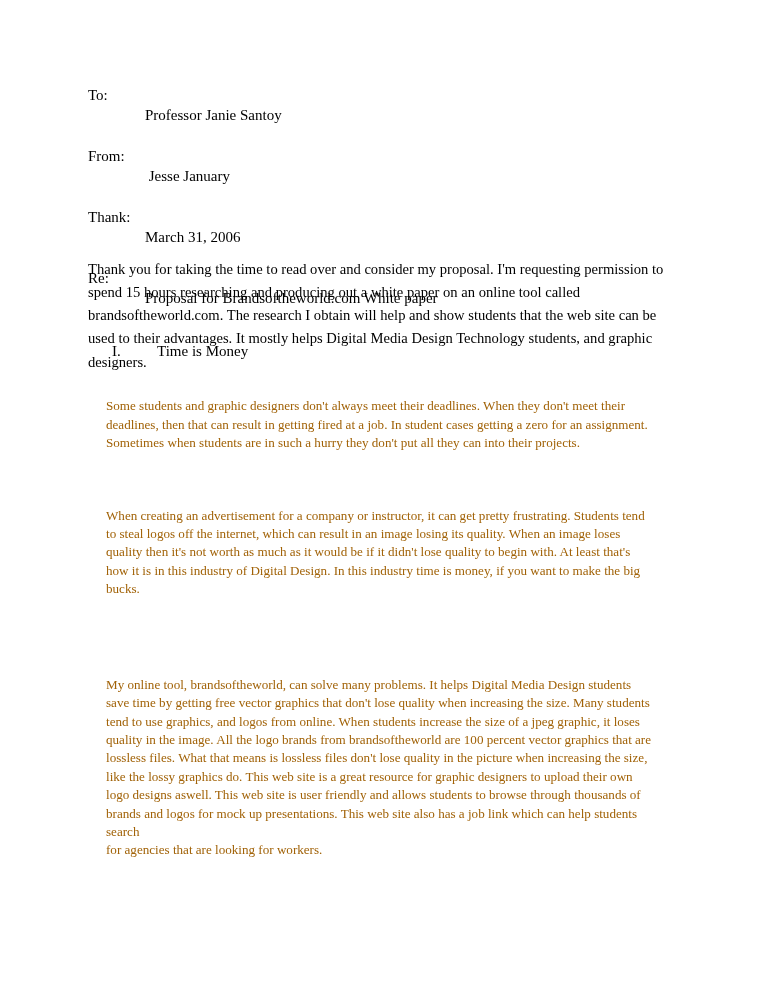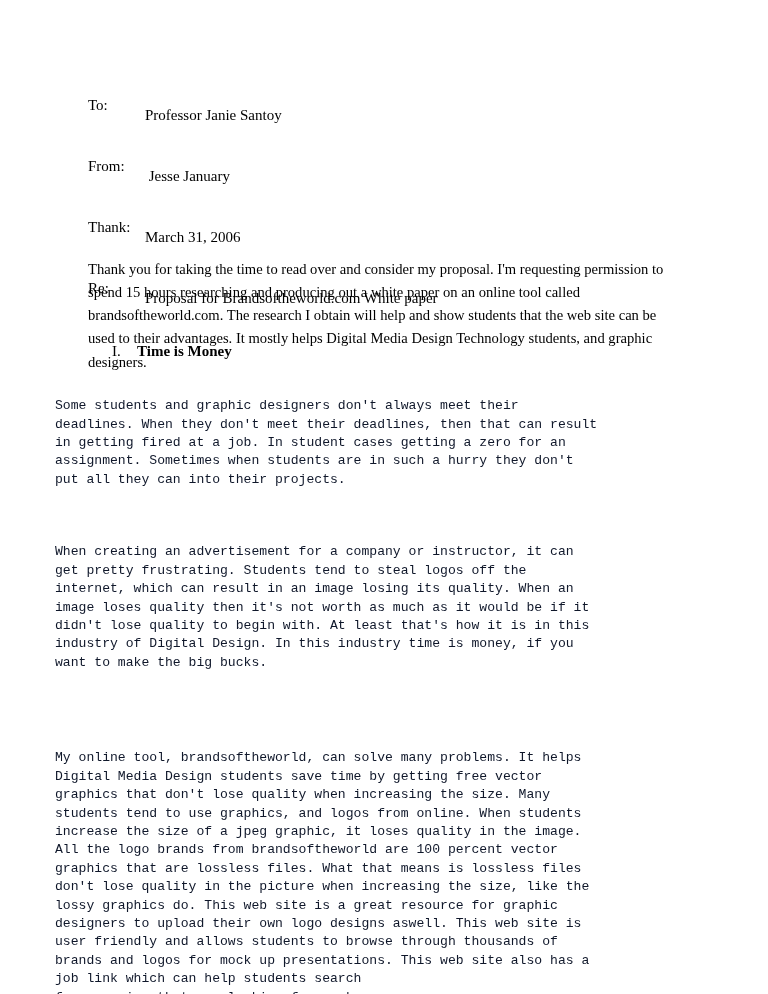--- a/index.html
+++ b/index.html
@@ -23,21 +23,21 @@
     left: 88px;
     top: 88px;
     width: 600px;
     font-family: "Liberation Serif", "DejaVu Serif", serif;
     font-size: 15px;
     line-height: 1;
     color: #000;
   }
   .memo-row {
     display: flex;
-    align-items: center;
+    align-items: flex-start;
     margin-bottom: 26px;
   }
   .memo-label {
     width: 57px;
     flex: 0 0 57px;
     white-space: pre;
   }
   .memo-value {
     white-space: pre;
     margin-top: 20px;
@@ -74,32 +74,33 @@
     line-height: 20px;
     color: #000;
   }
   .sec-num {
     width: 25px;
     flex: 0 0 25px;
     font-weight: normal;
     white-space: pre;
   }
   .sec-title {
-    font-weight: bold;
+    font-weight: normal;
     white-space: pre;
+    margin-left: 20px;
   }
 
   
   .para {
-    margin-left: 55px;
+    margin-left: 106px;
     width: 546px;
-    font-family: Liberation Mono, monospace;
+    font-family: Liberation Serif, serif;
     font-size: 13.1px;
     line-height: 18.4px;
-    color: #0f172a;
+    color: #a16207;
     white-space: pre-wrap;
   }
 
   
   .gap-heading-to-para { height: 23px; }
   .gap-para-to-para   { height: 14px; }
   .gap-para-to-heading{ height: 28px; }
 </style>
 </head>
 <body>

